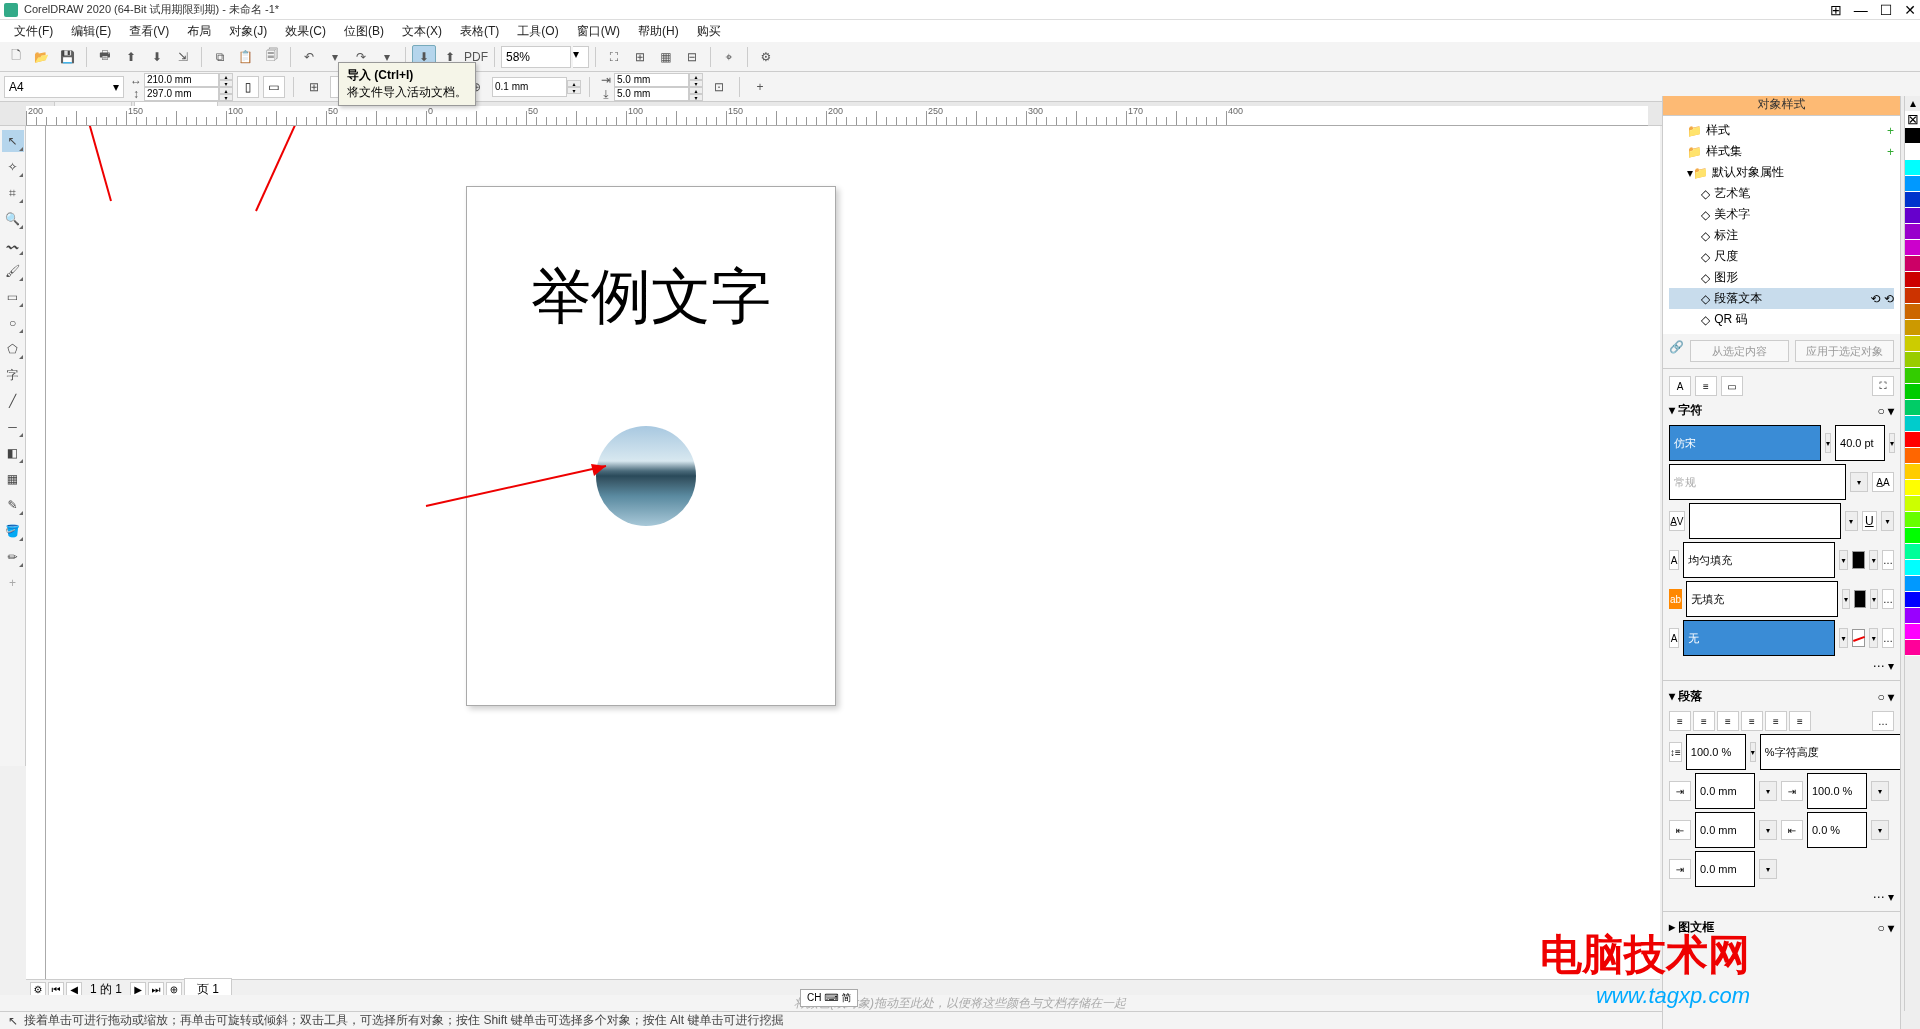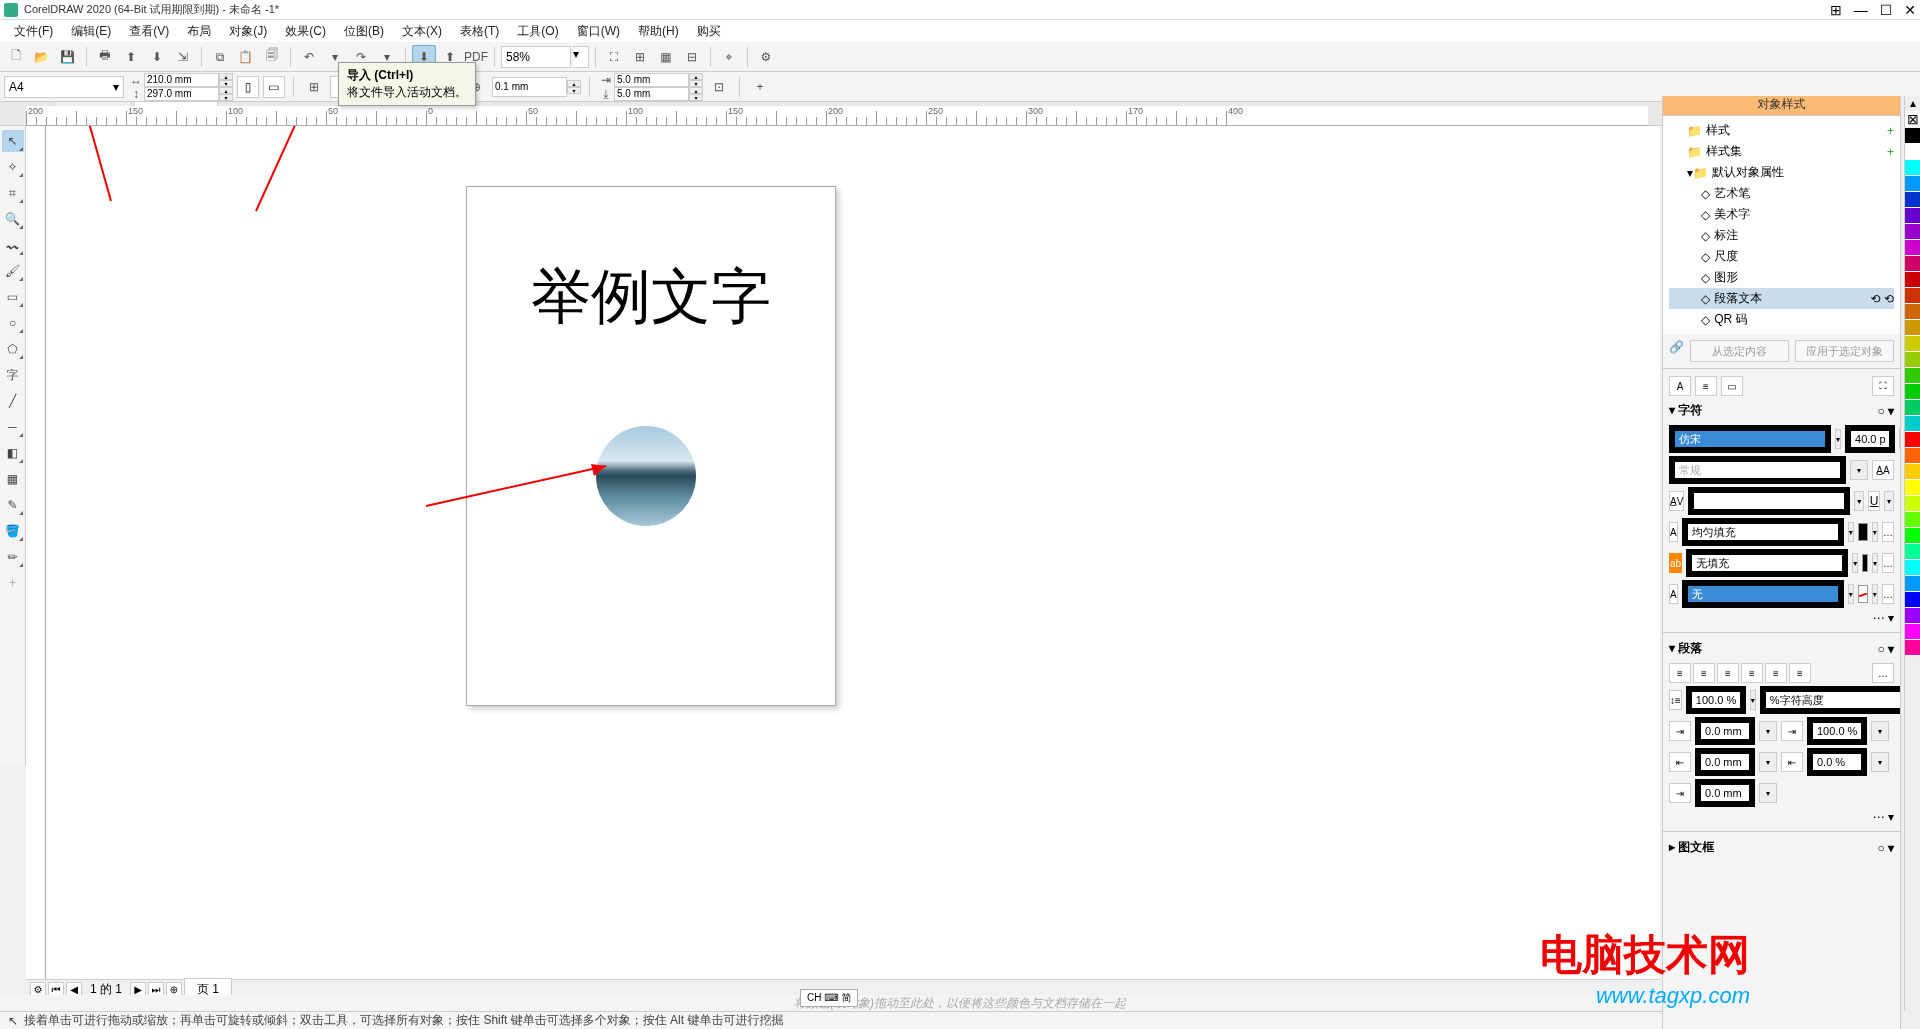--- a/index.html
+++ b/index.html
@@ -88,21 +88,21 @@
 .right-panels { flex: 1; display: flex; flex-direction: column; overflow-y: auto; }
 .panel-header { height: 20px; background: #fdba74; border-bottom: 1px solid #ccc; display: flex; align-items: center; padding: 0 6px; font-size: 11px; color: #333; justify-content: space-between; flex-direction: column; }
 .tree { padding: 4px 6px; font-size: 11px; background: #fff; }
 .tree-item { padding: 2px 0 2px 18px; cursor: pointer; display: flex; align-items: center; gap: 4px; }
 .tree-item.l2 { padding-left: 32px; }
 .tree-item.sel { background: #c8dcec; }
 
 .panel-sec { border-top: 1px solid #ccc; padding: 4px 6px; background: #f4f4f4; }
 .panel-sec .sec-title { font-size: 11px; font-weight: bold; padding: 3px 0; display: flex; justify-content: space-between; align-items: center; }
 .sec-row { display: flex; align-items: center; gap: 4px; margin: 3px 0; }
-.sec-input { flex: 1; height: 28px; border: 6px solid #000000; background: #fff; padding: 0 4px; font-size: 11px; }
+.sec-input { flex: 1; height: 36px; border: 1px solid #000000; background: #fff; padding: 0 4px; font-size: 11px; }
 .sec-dd { width: 18px; height: 20px; border: 1px solid #ccc; background: #eee; display:flex; align-items:center; justify-content:center; font-size:8px; }
 .sec-color { width: 30px; height: 18px; border: 1px solid #999; }
 .sec-btn-grp { display: flex; gap: 2px; }
 .sec-sbtn { width: 22px; height: 20px; border: 1px solid #ccc; background: #fff; display:flex; align-items:center; justify-content:center; font-size:10px; }
 .sec-sbtn.orange { background: #f80; color: #fff; border-color: #f80; }
 .panel-btns { display: flex; gap: 6px; padding: 6px; }
 .panel-big-btn { flex: 1; height: 22px; border: 1px solid #ccc; background: #f8f8f8; font-size: 11px; color: #999; }
 
 
 .color-strip { position: absolute; right: 0; top: 96px; width: 16px; bottom: 18px; background: #eee; display: flex; flex-direction: column; border-left: 1px solid #ccc; z-index: 5; }

